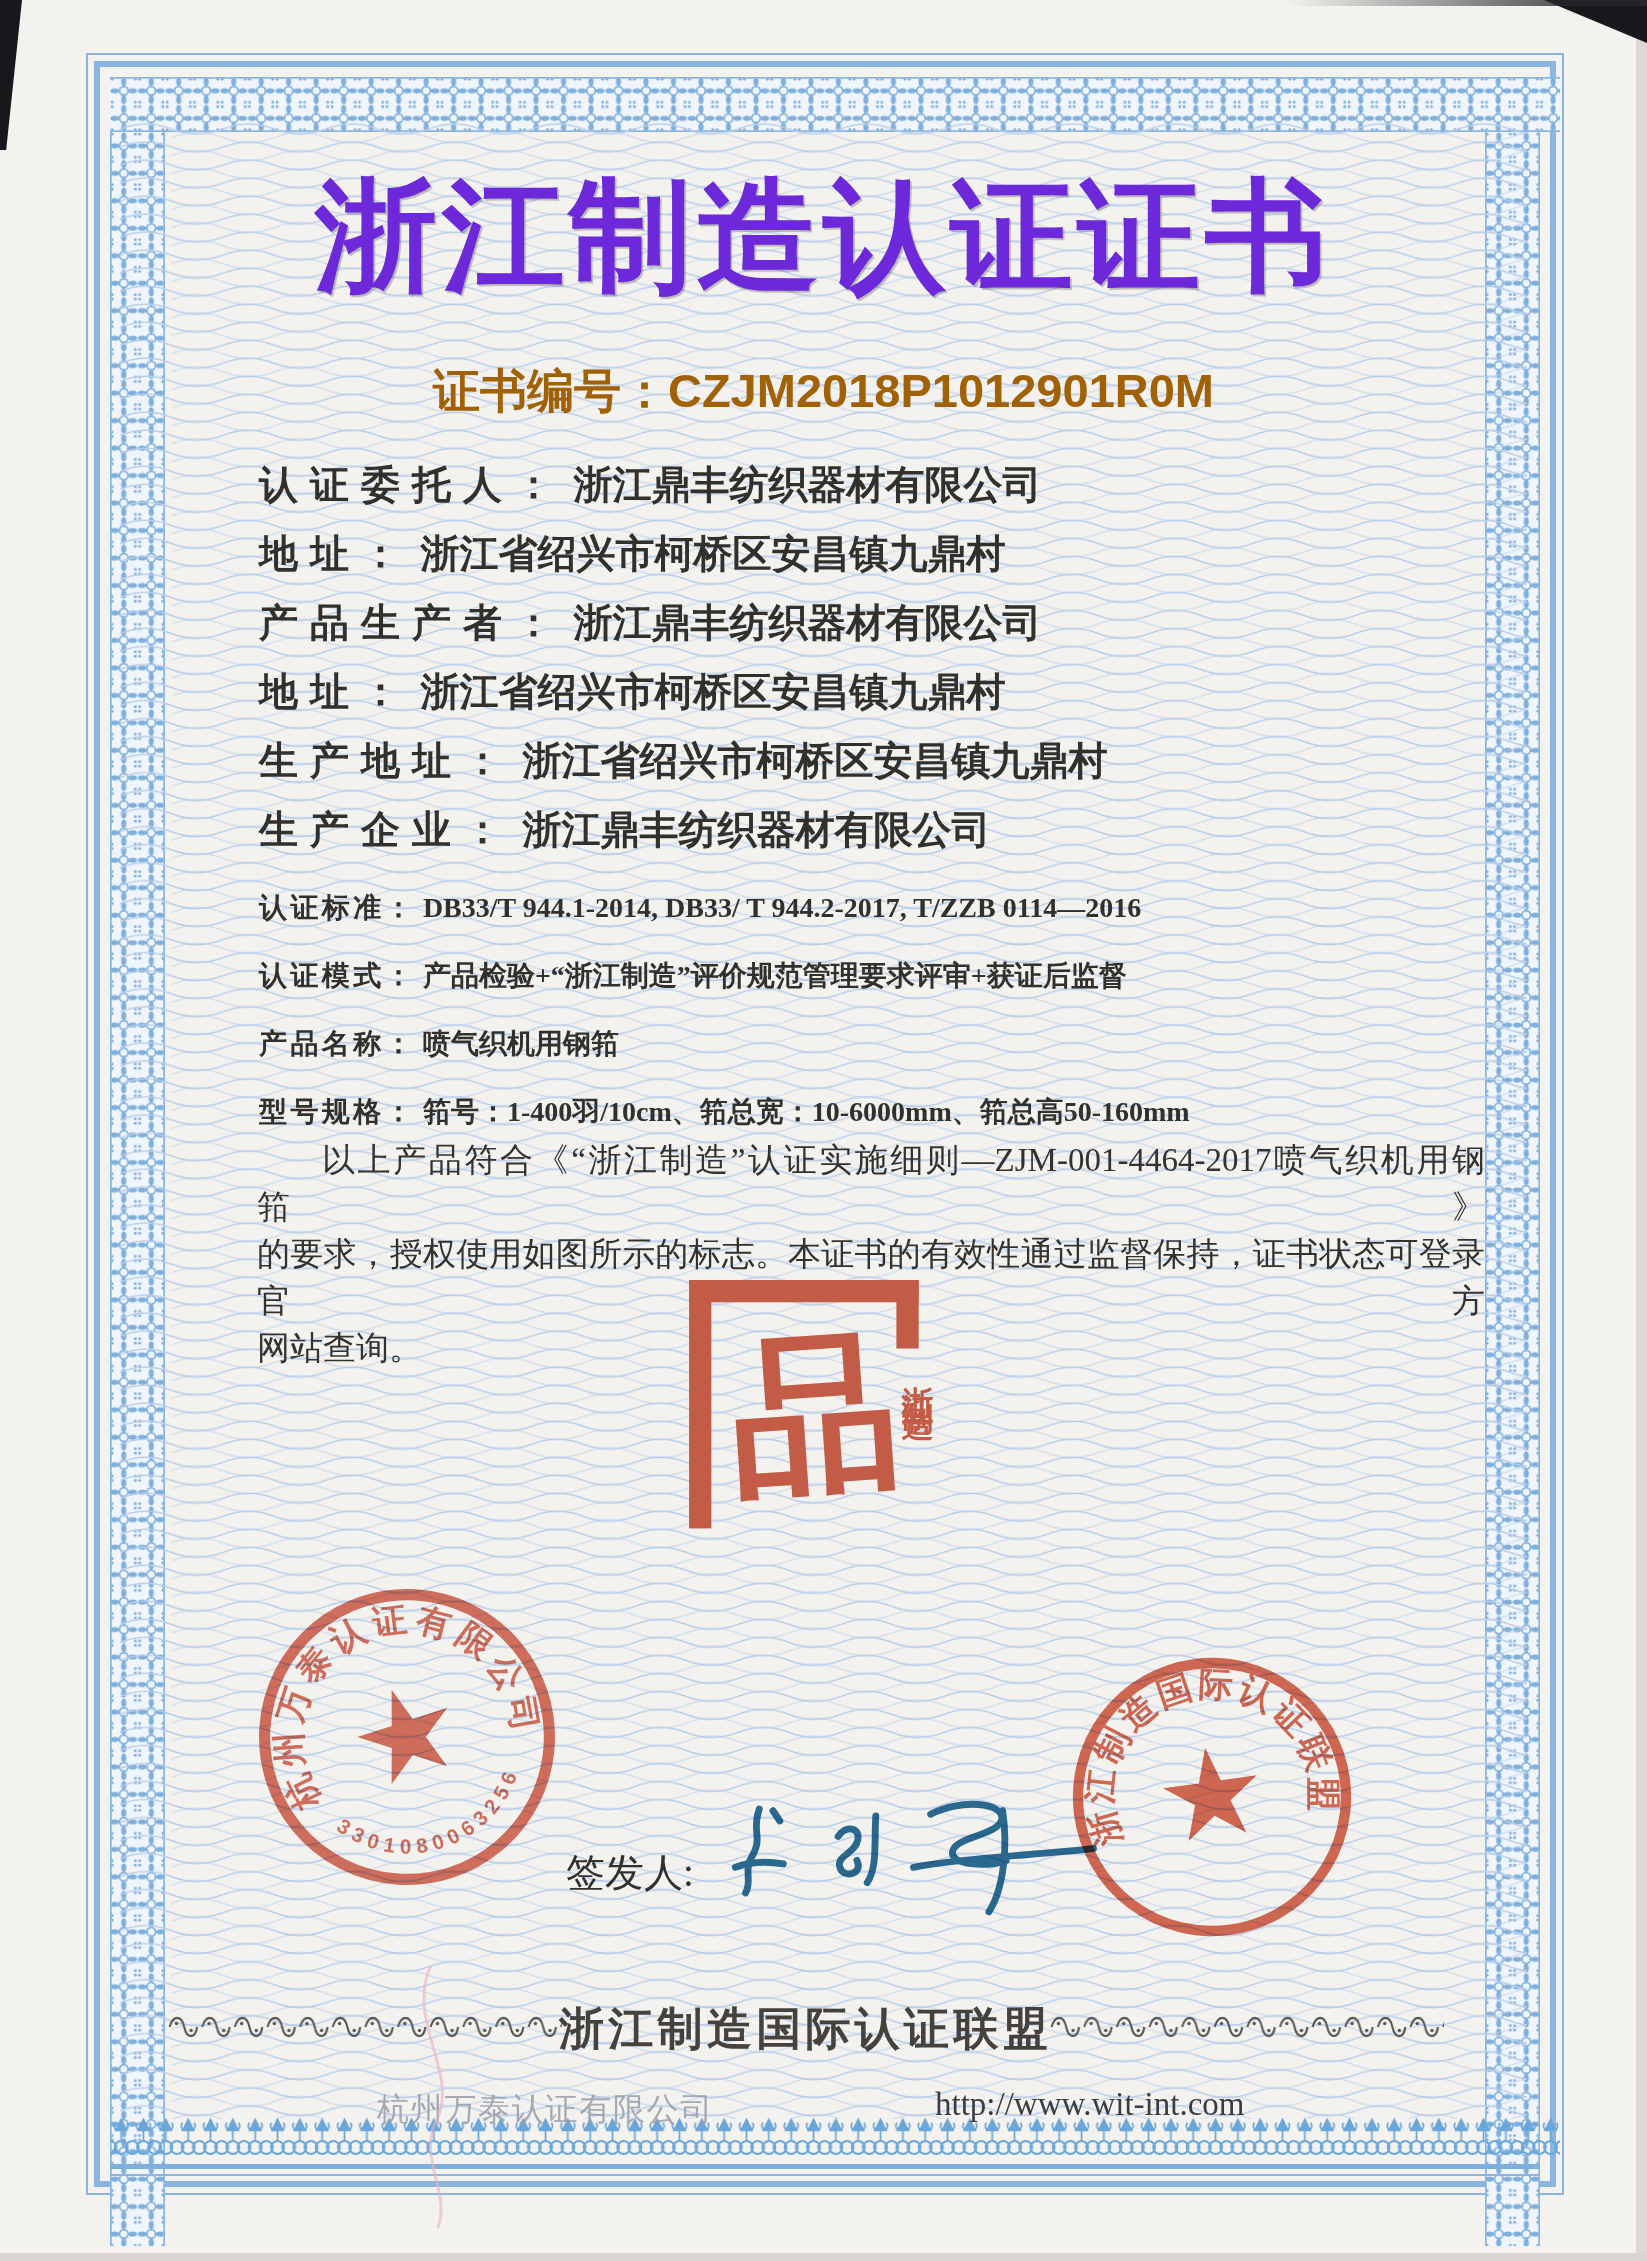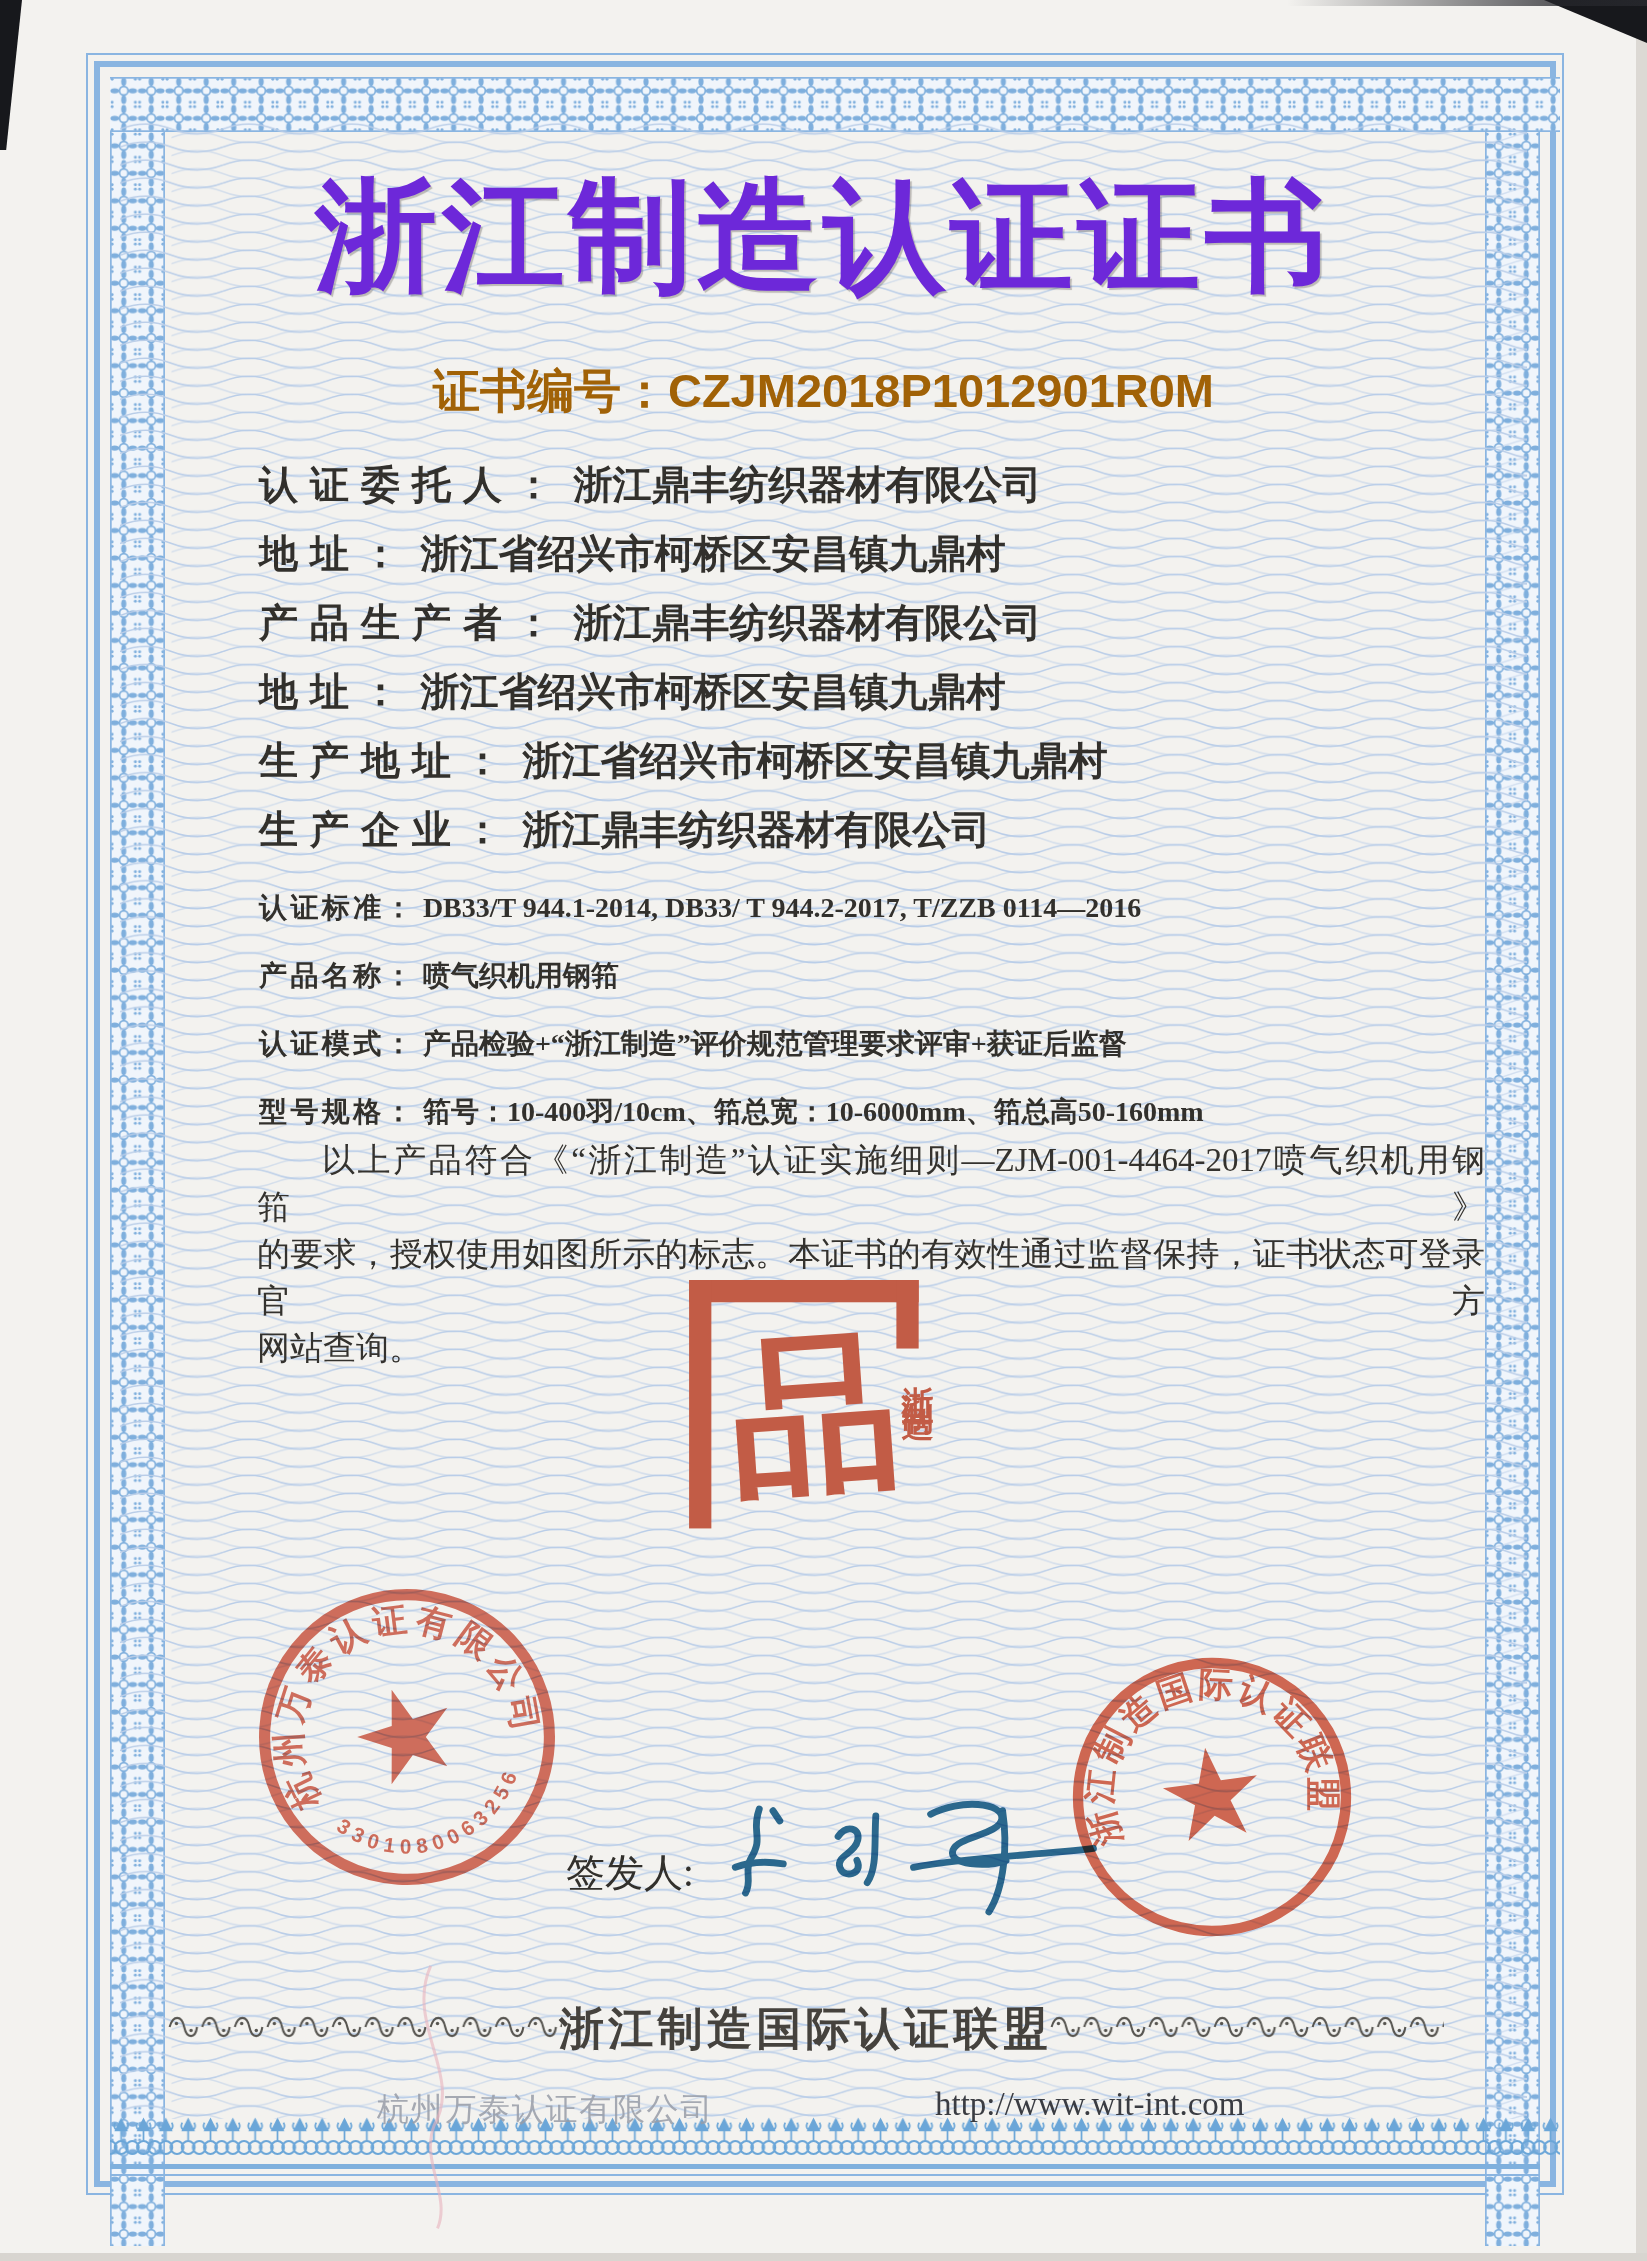--- a/index.html
+++ b/index.html
@@ -145,23 +145,23 @@
     <div class="frow"><span class="lb">认证委托人：</span><span>浙江鼎丰纺织器材有限公司</span></div>
     <div class="frow"><span class="lb">地址：</span><span>浙江省绍兴市柯桥区安昌镇九鼎村</span></div>
     <div class="frow"><span class="lb">产品生产者：</span><span>浙江鼎丰纺织器材有限公司</span></div>
     <div class="frow"><span class="lb">地址：</span><span>浙江省绍兴市柯桥区安昌镇九鼎村</span></div>
     <div class="frow"><span class="lb">生产地址：</span><span>浙江省绍兴市柯桥区安昌镇九鼎村</span></div>
     <div class="frow"><span class="lb">生产企业：</span><span>浙江鼎丰纺织器材有限公司</span></div>
   </div>
 
   <div class="abs specs">
     <div class="srow"><span class="lb">认证标准：</span><span>DB33/T 944.1-2014, DB33/ T 944.2-2017, T/ZZB 0114—2016</span></div>
+    <div class="srow"><span class="lb">认证模式：</span><span>产品检验+“浙江制造”评价规范管理要求评审+获证后监督</span></div>
     <div class="srow"><span class="lb">产品名称：</span><span>喷气织机用钢筘</span></div>
-    <div class="srow"><span class="lb">认证模式：</span><span>产品检验+“浙江制造”评价规范管理要求评审+获证后监督</span></div>
-    <div class="srow"><span class="lb">型号规格：</span><span>筘号：10-400羽/10cm、筘总宽：10-6000mm、筘总高50-160mm</span></div>
+    <div class="srow"><span class="lb">型号规格：</span><span>筘号：1-400羽/10cm、筘总宽：10-6000mm、筘总高50-160mm</span></div>
   </div>
 
   <div class="abs para">
     <div class="ln first">以上产品符合《“浙江制造”认证实施细则—ZJM-001-4464-2017喷气织机用钢筘》</div>
     <div class="ln">的要求，授权使用如图所示的标志。本证书的有效性通过监督保持，证书状态可登录官方</div>
     <div class="ln last">网站查询。</div>
   </div>
 
   <div class="abs logo">
     <svg width="296" height="257" viewBox="0 0 345 300">

